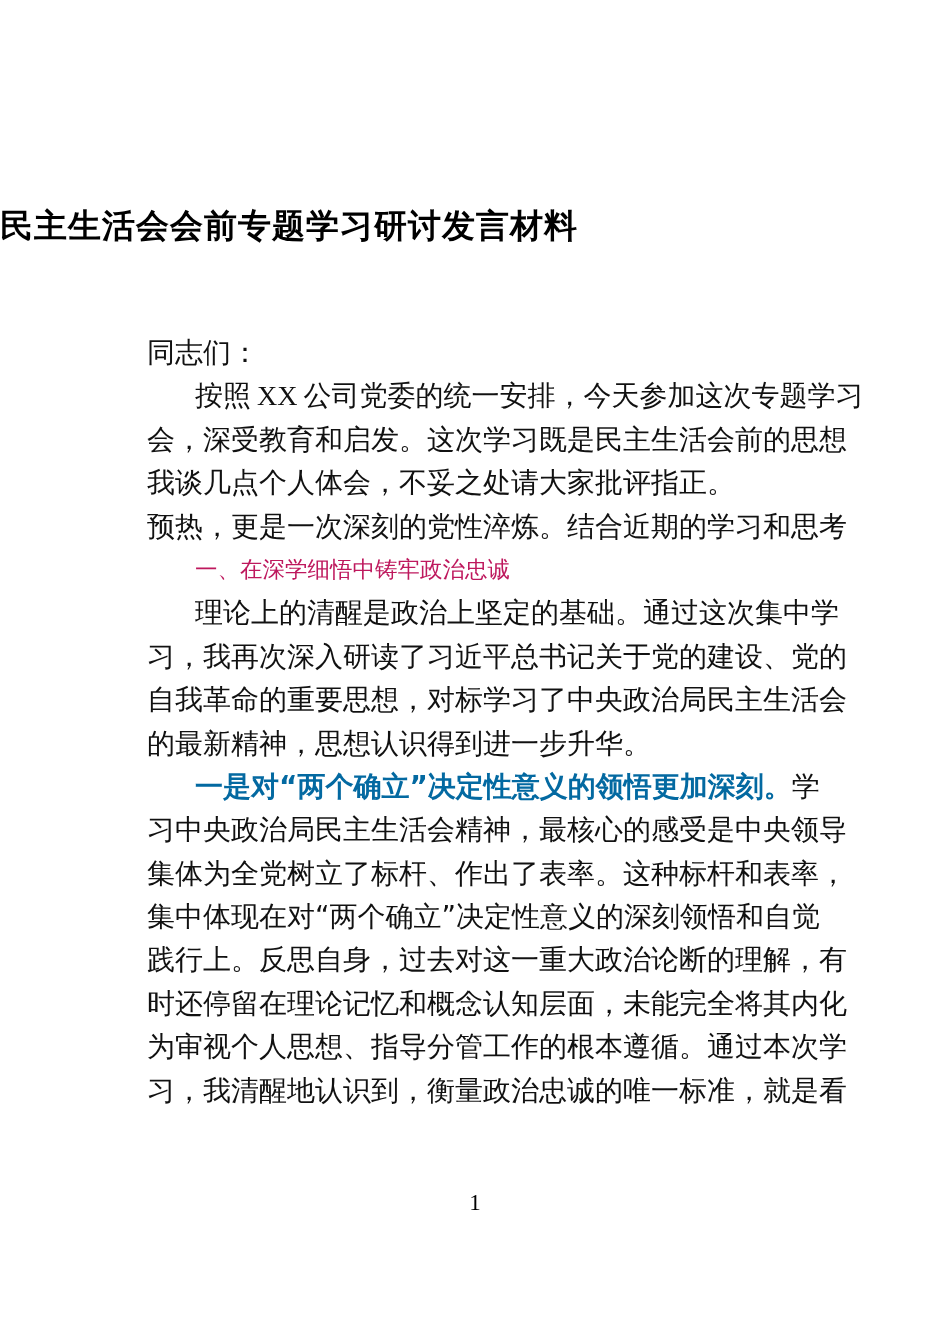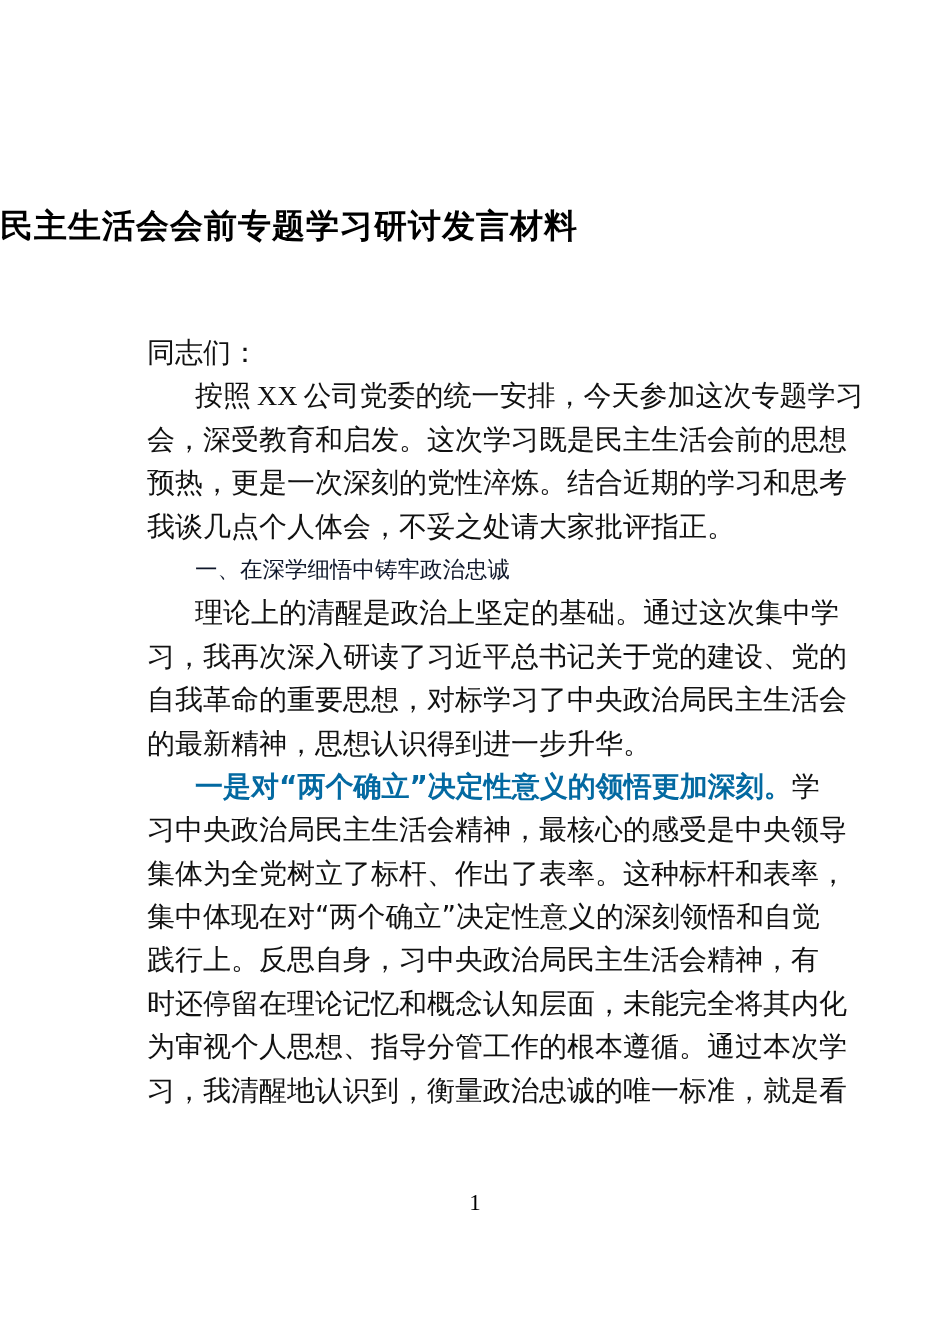--- a/index.html
+++ b/index.html
@@ -52,21 +52,21 @@
       text-align-last: justify;
       font-family: "DejaVu Sans", "Liberation Sans", sans-serif;
       font-weight: normal;
     }
     .line.last { text-align-last: left; }
     .line.indent { padding-left: 48px; }
     .line.heading {
       font-family: "DejaVu Sans", "Liberation Sans", sans-serif;
       font-size: 22.5px;
       text-align-last: left;
-      color: #0f172a;
+      color: #be185d;
     }
     .bold { font-weight: bold; color: #0369a1; }
     .latin { font-family: "Liberation Serif", "DejaVu Serif", serif; }
     .page-number {
       position: absolute;
       left: 0;
       width: 950px;
       top: 1188px;
       text-align: center;
       font-family: "Liberation Serif", "DejaVu Serif", serif;
@@ -81,35 +81,35 @@
 <div class="page">
 
   <div class="title">民主生活会会前专题学习研讨发言材料</div>
 
   <div class="body-text">
 
     <div class="line last">同志们：</div>
 
     <div class="line indent"><span>按照</span><span class="latin" style="padding:0 6px;">XX</span><span>公司党委的统一安排，今天参加这次专题学习</span></div>
     <div class="line">会，深受教育和启发。这次学习既是民主生活会前的思想</div>
+    <div class="line last">我谈几点个人体会，不妥之处请大家批评指正。</div>
     <div class="line">预热，更是一次深刻的党性淬炼。结合近期的学习和思考</div>
-    <div class="line last">我谈几点个人体会，不妥之处请大家批评指正。</div>
 
     <div class="line indent heading">一、在深学细悟中铸牢政治忠诚</div>
 
     <div class="line indent">理论上的清醒是政治上坚定的基础。通过这次集中学</div>
     <div class="line">习，我再次深入研读了习近平总书记关于党的建设、党的</div>
     <div class="line">自我革命的重要思想，对标学习了中央政治局民主生活会</div>
     <div class="line last">的最新精神，思想认识得到进一步升华。</div>
 
     <div class="line indent"><span class="bold">一是对“两个确立”决定性意义的领悟更加深刻。</span><span>学</span></div>
     <div class="line">习中央政治局民主生活会精神，最核心的感受是中央领导</div>
     <div class="line">集体为全党树立了标杆、作出了表率。这种标杆和表率，</div>
     <div class="line">集中体现在对“两个确立”决定性意义的深刻领悟和自觉</div>
-    <div class="line">践行上。反思自身，习中央政治局民主生活会精神，有</div>
+    <div class="line">践行上。反思自身，过去对这一重大政治论断的理解，有</div>
     <div class="line">时还停留在理论记忆和概念认知层面，未能完全将其内化</div>
     <div class="line">为审视个人思想、指导分管工作的根本遵循。通过本次学</div>
     <div class="line">习，我清醒地认识到，衡量政治忠诚的唯一标准，就是看</div>
 
   </div>
 
   <div class="page-number">1</div>
 
 </div>
 

